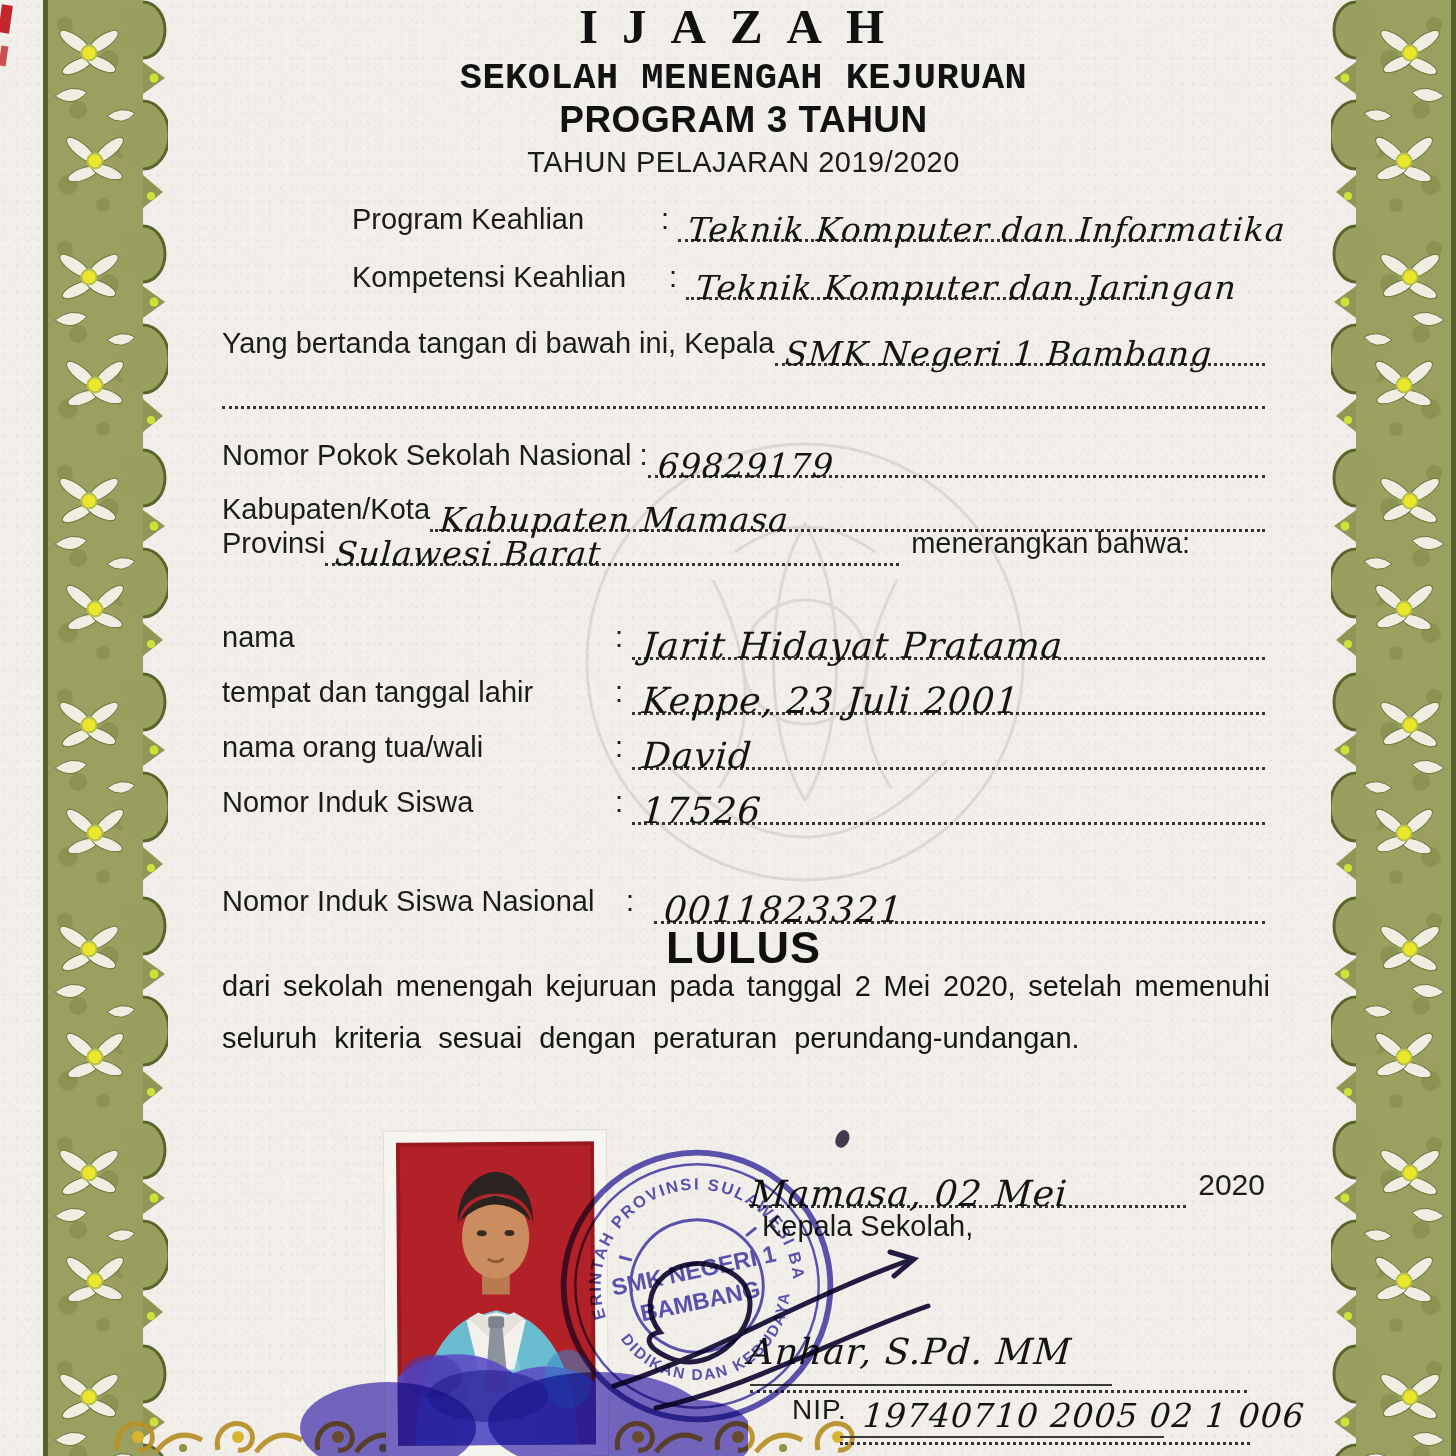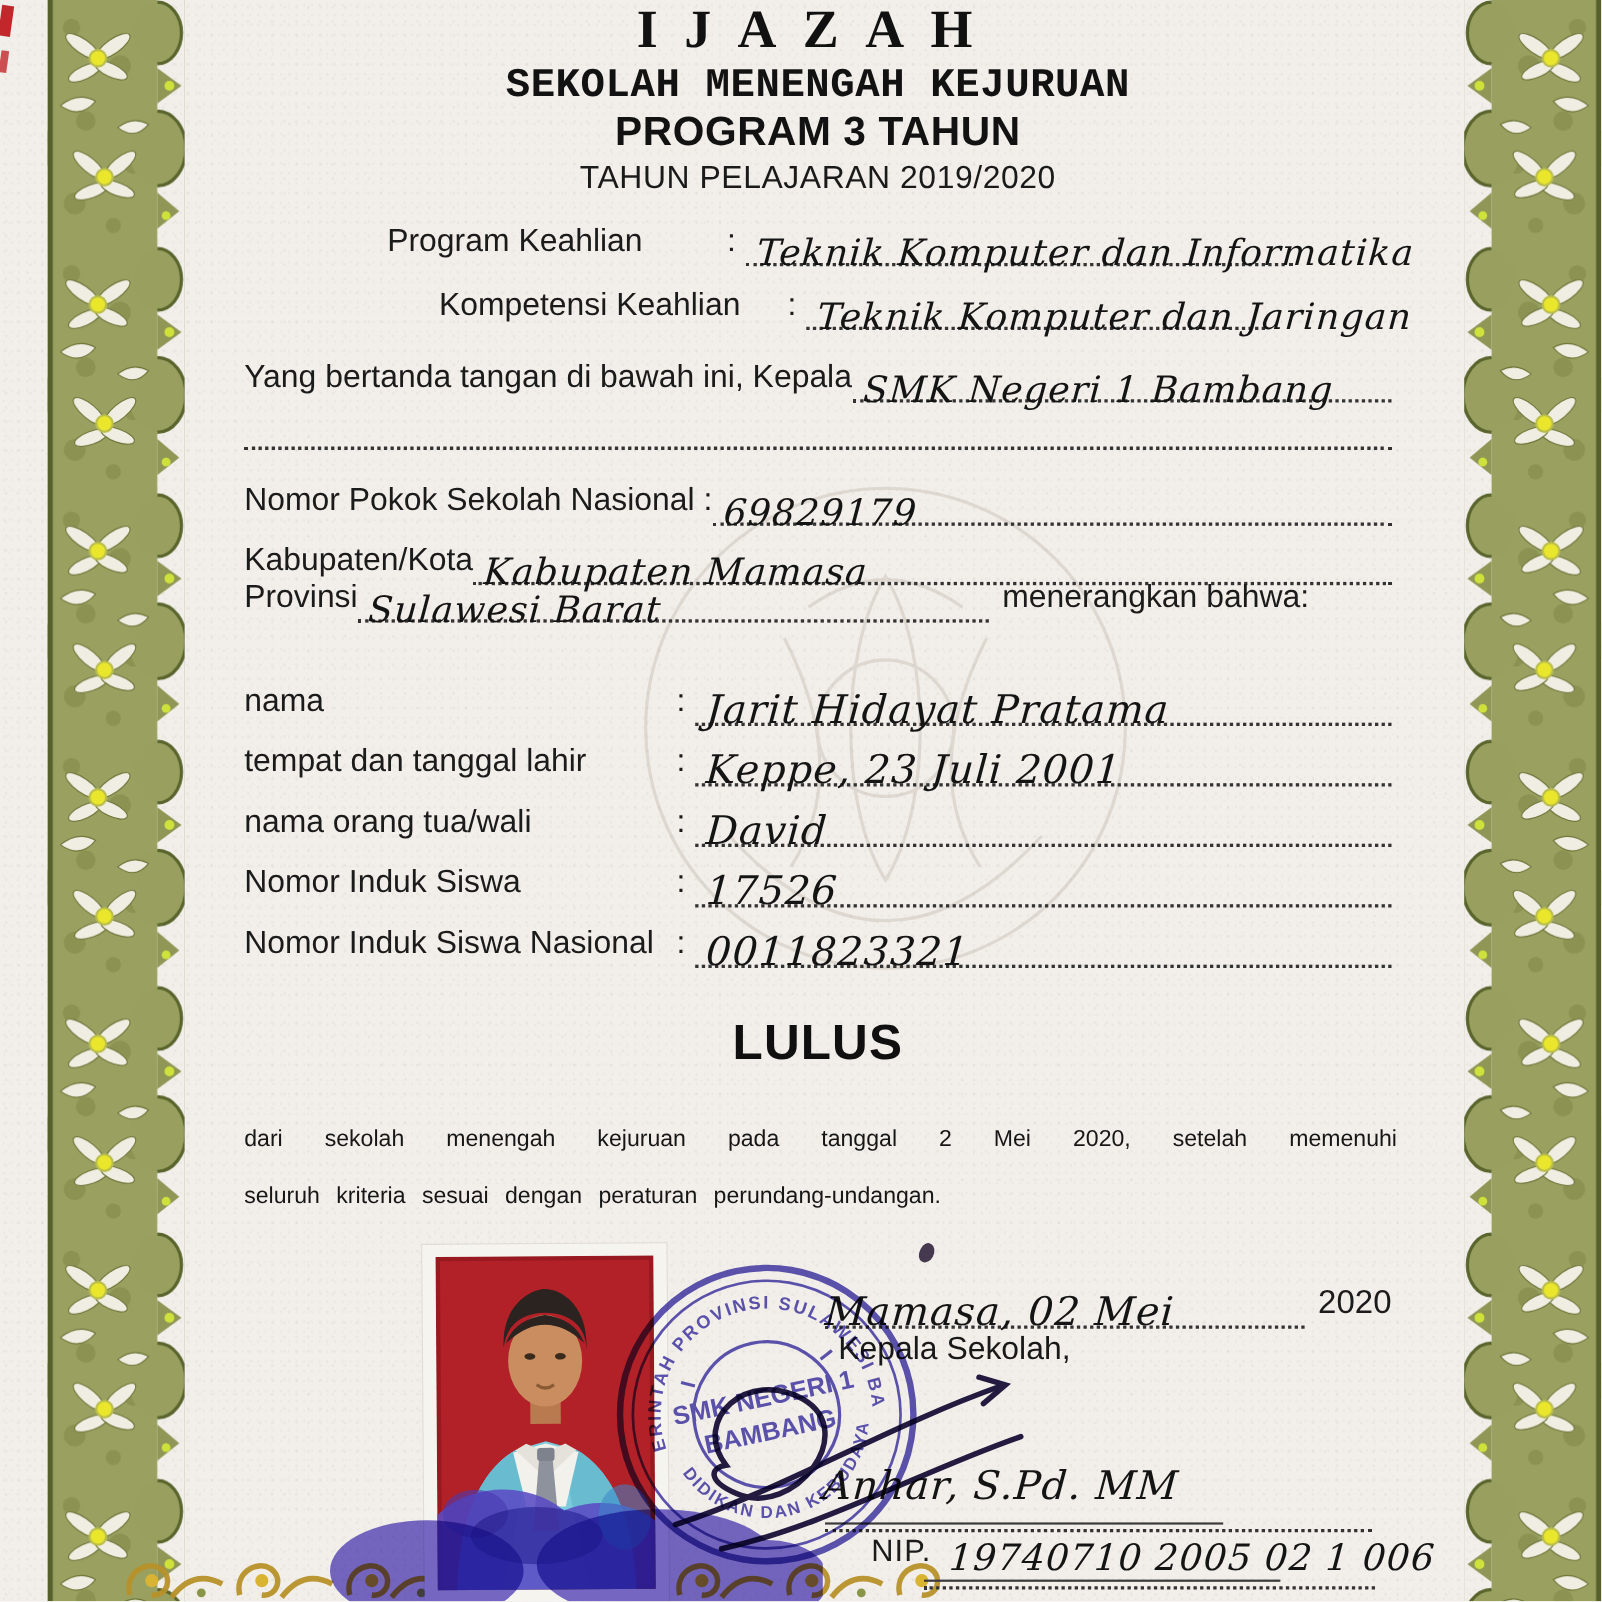--- a/index.html
+++ b/index.html
@@ -38,22 +38,22 @@
   .hw{
     font-family:"DejaVu Serif", serif;font-style:italic;
     font-size:33px;line-height:1;color:#141414;letter-spacing:1px;
     transform:skewX(-4deg);margin-bottom:-7px;white-space:nowrap;
   }
   .hw.big{font-size:36px;}
   .dotline{position:absolute;border-bottom:3px dotted #333;}
   .solidline{position:absolute;border-bottom:2px solid #3a3a3a;}
   .h-lulus{position:absolute;left:222px;top:922px;width:1043px;text-align:center;
     font-weight:bold;font-size:45px;letter-spacing:1px;color:#101010;}
-  .para{position:absolute;left:222px;top:1010px;width:1048px;
-    font-size:21px;line-height:52px;color:#161616;}
+  .para{position:absolute;left:222px;top:960px;width:1048px;
+    font-size:29px;line-height:52px;color:#161616;}
   .para .l1{text-align:justify;text-align-last:justify;}
   .para .l2{word-spacing:9px;}
   .role{position:absolute;left:762px;top:1210px;font-size:29px;color:#191919;}
   .nip-row{position:absolute;left:792px;top:1394px;display:flex;align-items:flex-end;}
   .nip-row .nl{font-size:28px;padding-bottom:4px;letter-spacing:1px;}
   .nip-row .hw{margin-left:16px;margin-bottom:-2px;}
   
   .photo{position:absolute;left:385px;top:1131px;width:222px;height:325px;
     background:#f6f4ef;box-shadow:0 0 0 1px rgba(0,0,0,0.08);
     padding:11px 12px 0 12px;box-sizing:border-box;transform:rotate(-0.4deg);z-index:3;}
@@ -172,21 +172,21 @@
 
   <div class="row z2" style="left:352px;top:196px;width:823px;height:46px;">
     <span class="lbl" style="width:300px;">Program Keahlian</span>
     <span class="col">:</span>
     <span class="dots">
       <span class="hw">Teknik Komputer dan Informatika</span>
     </span>
   </div>
 
   <div class="row z2" style="left:352px;top:254px;width:798px;height:46px;">
-    <span class="lbl" style="width:308px;margin-left:47px;">Kompetensi Keahlian</span>
+    <span class="lbl" style="width:308px;">Kompetensi Keahlian</span>
     <span class="col">:</span>
     <span class="dots">
       <span class="hw">Teknik Komputer dan Jaringan</span>
     </span>
   </div>
 
   <div class="row z2" style="left:222px;top:318px;width:1043px;height:48px;">
     <span class="lbl">Yang bertanda tangan di bawah ini, Kepala</span>
     <span class="dots">
       <span class="hw">SMK Negeri 1 Bambang</span>
@@ -238,21 +238,21 @@
       <span class="hw big">David</span>
     </span>
   </div>
   <div class="row z2" style="left:222px;top:775px;width:1043px;height:50px;">
     <span class="lbl" style="width:384px;">Nomor Induk Siswa</span>
     <span class="col">:</span>
     <span class="dots">
       <span class="hw big">17526</span>
     </span>
   </div>
-  <div class="row z2" style="left:222px;top:830px;width:1043px;height:50px;">
+  <div class="row z2" style="left:222px;top:874px;width:1043px;height:50px;gap:11px;">
     <span class="lbl" style="width:384px;">Nomor Induk Siswa Nasional</span>
     <span class="col">:</span>
     <span class="dots">
       <span class="hw big">0011823321</span>
     </span>
   </div>
 
   <div class="h-lulus z2">LULUS</div>
 
   <div class="para z2">

